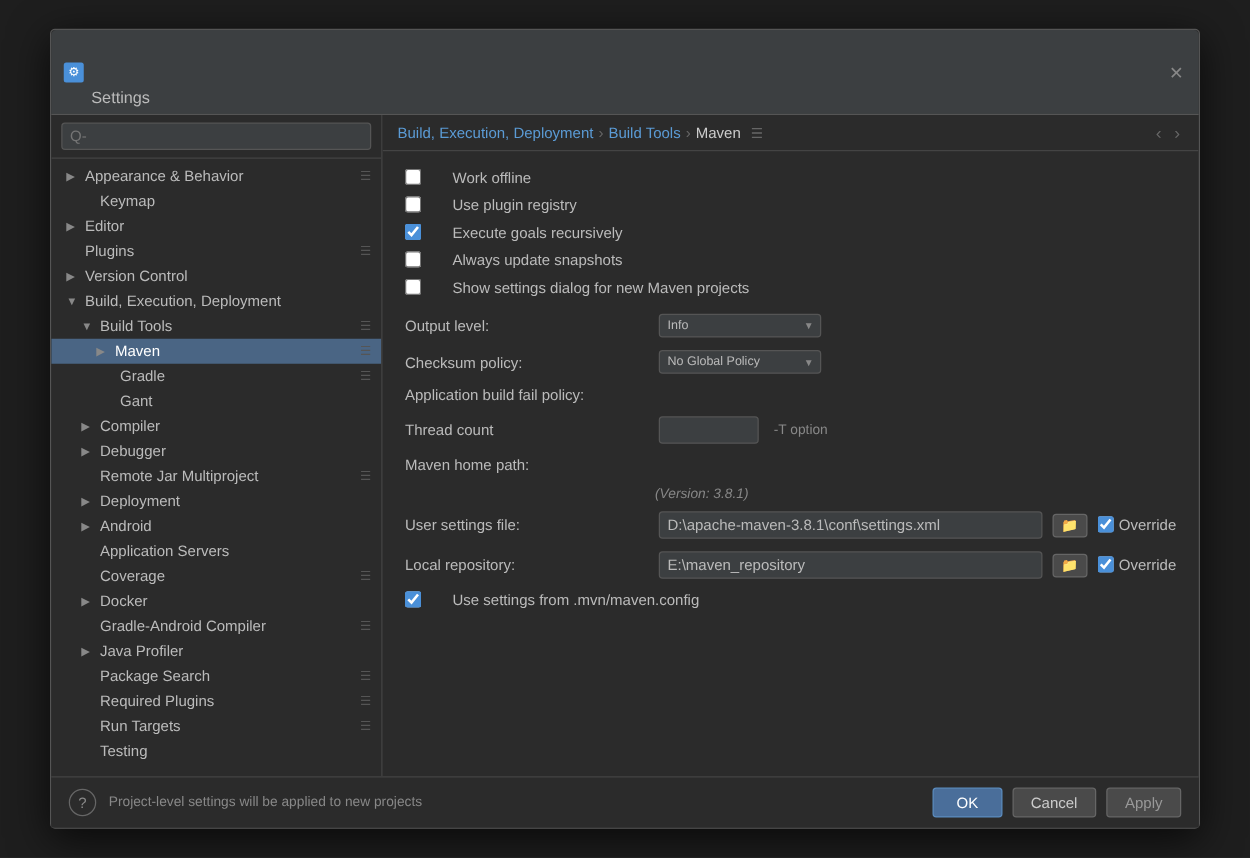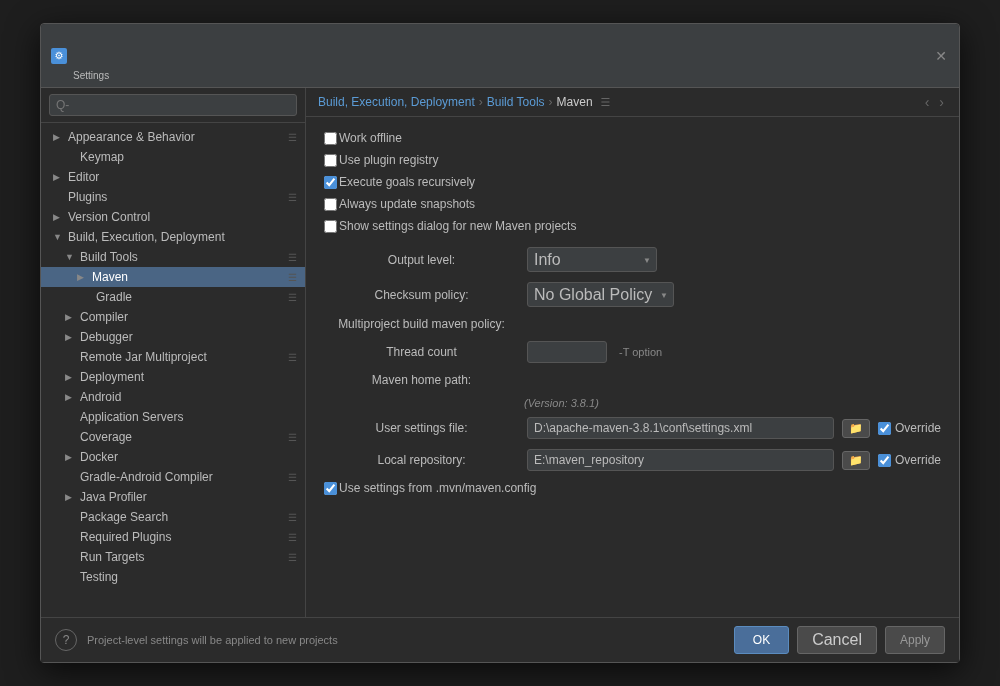--- a/index.html
+++ b/index.html
@@ -45,21 +45,21 @@
       height: 16px;
       background: #4a90d9;
       border-radius: 2px;
       display: flex;
       align-items: center;
       justify-content: center;
       font-size: 10px;
       color: white;
     }
     .title-text {
-      font-size: 10px;
+      font-size: 13px;
       color: #bbb;
       margin-top: 40px;
     }
     .close-btn {
       width: 16px;
       height: 16px;
       cursor: pointer;
       color: #888;
       font-size: 14px;
       display: flex;
@@ -161,22 +161,22 @@
     .settings-panel {
       flex: 1;
       padding: 14px 18px;
       overflow-y: auto;
     }
     .settings-panel::-webkit-scrollbar { width: 6px; }
     .settings-panel::-webkit-scrollbar-track { background: #2b2b2b; }
     .settings-panel::-webkit-scrollbar-thumb { background: #555; border-radius: 3px; }
     .checkbox-row {
       display: flex;
-      align-items: flex-end;
-      gap: 2px;
+      align-items: flex-start;
+      gap: 25px;
       margin-bottom: 8px;
     }
     .checkbox-row input[type="checkbox"] {
       width: 13px;
       height: 13px;
       cursor: pointer;
       accent-color: #4a90d9;
     }
     .checkbox-label {
       font-size: 12px;
@@ -185,30 +185,30 @@
     .form-row {
       display: flex;
       align-items: center;
       margin-bottom: 10px;
       gap: 8px;
     }
     .form-label {
       width: 195px;
       font-size: 12px;
       color: #bbb;
-      text-align: center;
+      text-align: left;
       flex-shrink: 0;
     }
     .form-select {
       background: #3c3f41;
       border: 1px solid #555;
       border-radius: 3px;
       color: #bbb;
       padding: 3px 20px 3px 6px;
-      font-size: 16px;
+      font-size: 10px;
       outline: none;
       appearance: none;
       min-width: 130px;
       cursor: pointer;
     }
     .select-wrapper {
       position: relative;
       display: inline-block;
     }
     .select-wrapper::after {
@@ -256,21 +256,21 @@
     }
     .version-text {
       font-size: 11px;
       color: #888;
       margin-left: 200px;
       margin-bottom: 8px;
       font-style: italic;
     }
     .override-checkbox {
       display: flex;
-      align-items: flex-end;
+      align-items: flex-start;
       gap: 4px;
       font-size: 12px;
       color: #bbb;
     }
     .override-checkbox input { accent-color: #4a90d9; }
     .footer {
       padding: 8px 14px;
       border-top: 1px solid #444;
       display: flex;
       align-items: center;
@@ -306,21 +306,21 @@
       padding: 4px 18px;
       font-size: 12px;
       cursor: pointer;
     }
     .btn-cancel {
       background: #4a4a4a;
       border: 1px solid #666;
       border-radius: 3px;
       color: #ccc;
       padding: 4px 14px;
-      font-size: 16px;
+      font-size: 12px;
       cursor: pointer;
     }
     .btn-apply {
       background: #4a4a4a;
       border: 1px solid #666;
       border-radius: 3px;
       color: #999;
       padding: 4px 14px;
       font-size: 12px;
       cursor: pointer;
@@ -399,20 +399,25 @@
           <span class="settings-icon">☰</span>
         </div>
 
         <div class="tree-item">
           <span class="indent" style="width:32px"></span>
           <span class="expand-arrow"></span>
           <span>Gradle</span>
           <span class="settings-icon">☰</span>
         </div>
 
+        <div class="tree-item">
+          <span class="indent" style="width:32px"></span>
+          <span class="expand-arrow"></span>
+          <span>Gant</span>
+        </div>
 
         <div class="tree-item">
           <span class="indent" style="width:16px"></span>
           <span class="expand-arrow">▶</span>
           <span>Compiler</span>
         </div>
 
         <div class="tree-item">
           <span class="indent" style="width:16px"></span>
           <span class="expand-arrow">▶</span>
@@ -553,21 +558,21 @@
           <div class="select-wrapper">
             <select class="form-select">
               <option>No Global Policy</option>
               <option>Strict</option>
               <option>Lenient</option>
             </select>
           </div>
         </div>
 
         <div class="form-row">
-          <span class="form-label">Multiproject build maven policy:</span>
+          <span class="form-label">Application build fail policy:</span>
         </div>
 
         <div class="form-row">
           <span class="form-label">Thread count</span>
           <input class="form-input thread-count-input" type="text" style="">
           <span class="t-option-label">-T option</span>
         </div>
 
         <div class="form-row">
           <span class="form-label">Maven home path:</span>

